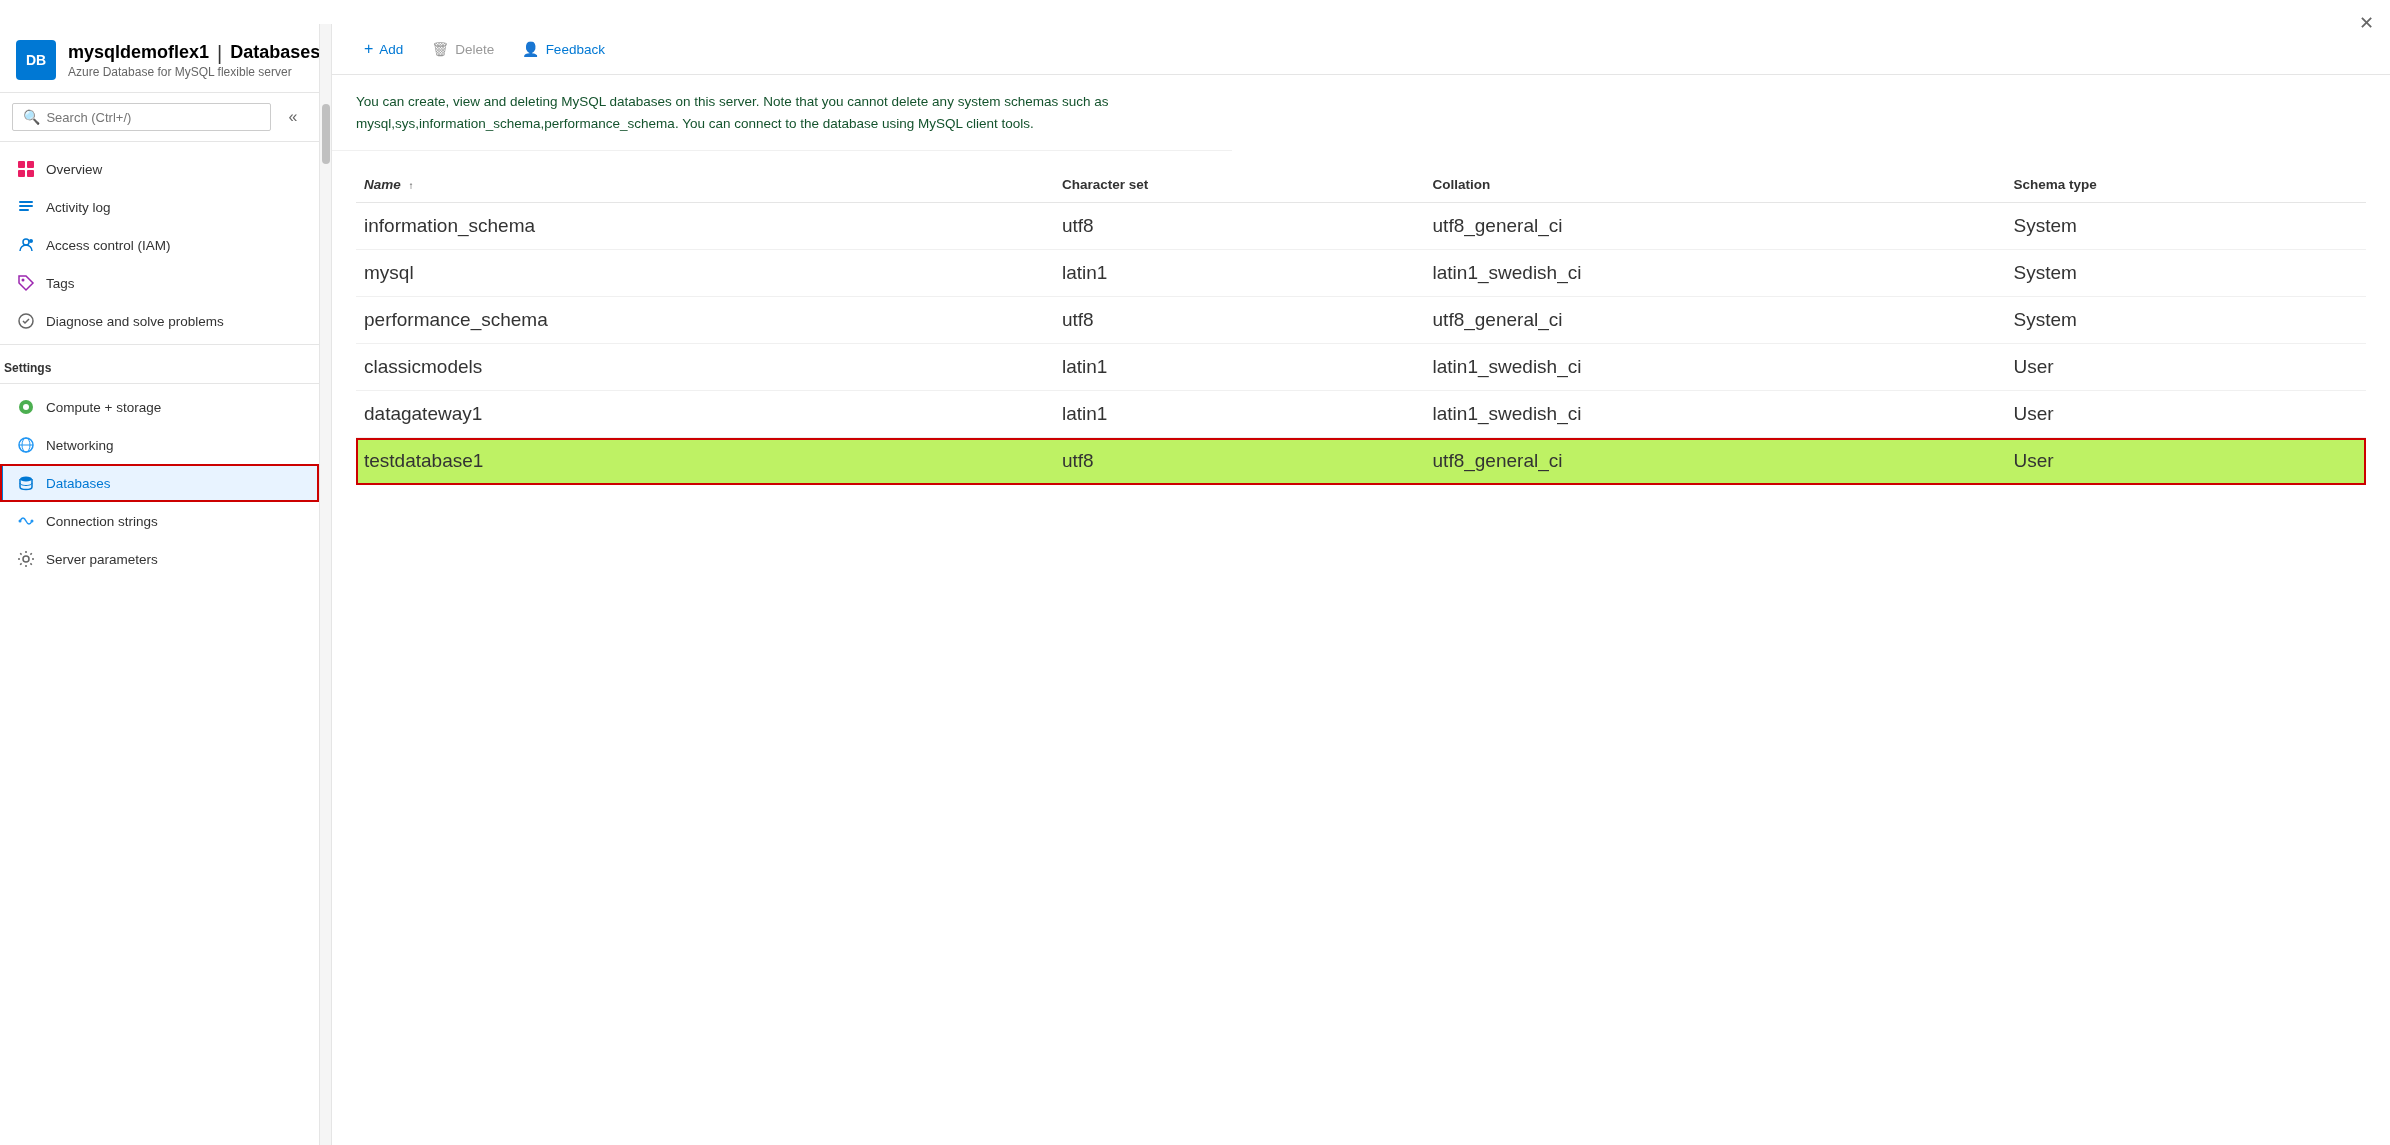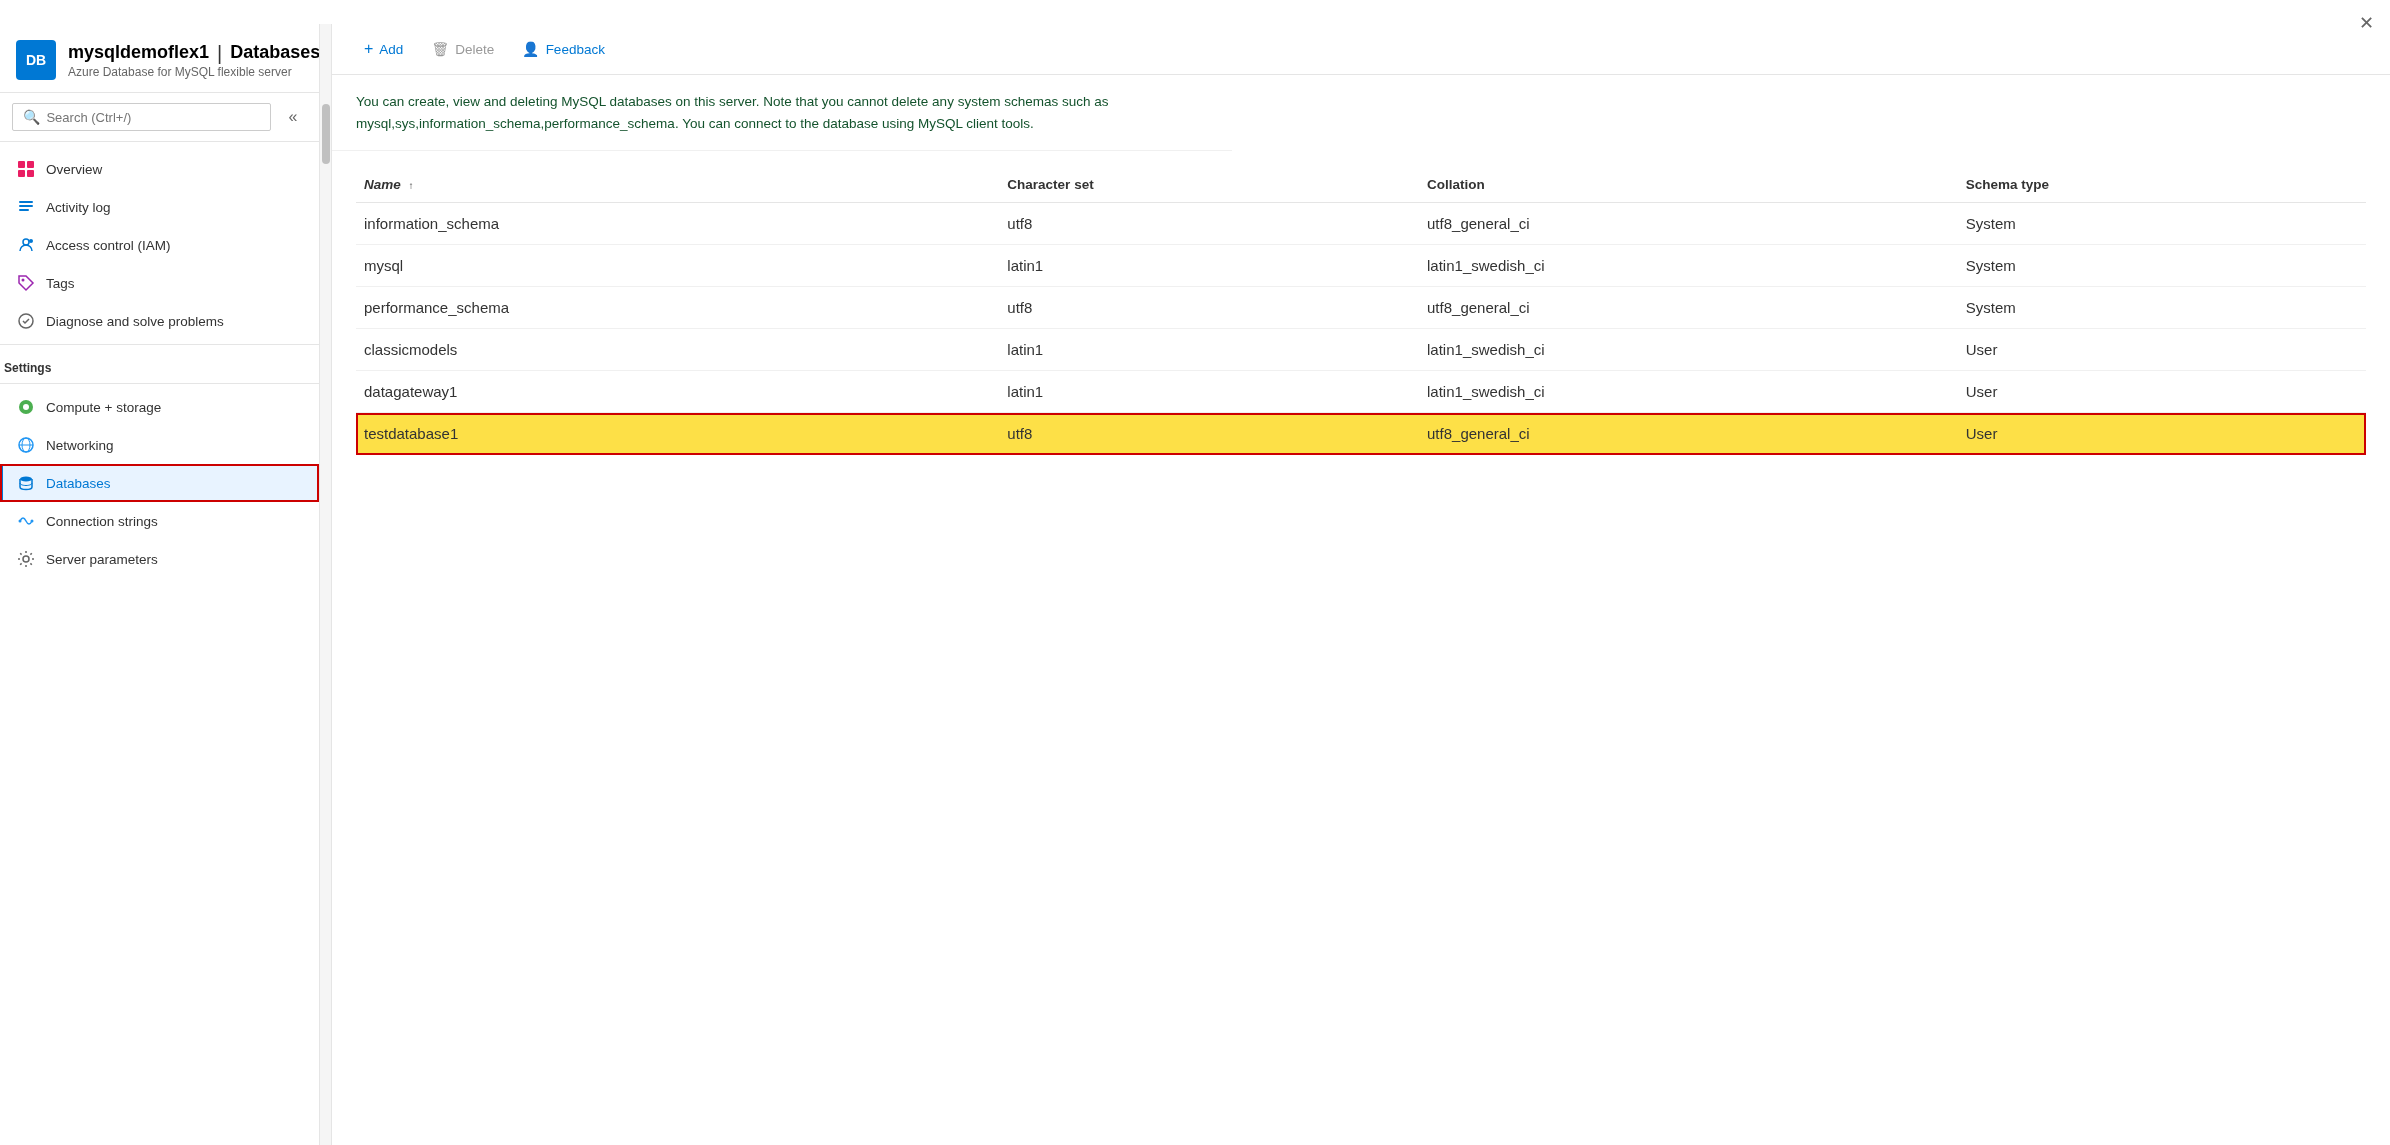--- a/index.html
+++ b/index.html
@@ -40,23 +40,23 @@
     .toolbar-btn { display: flex; align-items: center; gap: 6px; padding: 6px 12px; cursor: pointer; font-size: 13.5px; color: #0078d4; border: none; background: transparent; }
     .toolbar-btn.disabled { color: #999; cursor: default; }
 
     
     .description { padding: 16px 24px; font-size: 13.5px; color: #14532d; line-height: 1.6; border-bottom: 1px solid #f0f0f0; max-width: 900px; }
 
     
     .table-container { flex: 1; overflow-y: auto; padding: 16px 24px; }
     table { width: 100%; border-collapse: collapse; }
     th { font-weight: 600; font-size: 13.5px; padding: 10px 16px 10px 8px; text-align: left; border-bottom: 1px solid #e5e5e5; color: #333; }
-    td { padding: 12px 16px 12px 8px; font-size: 15px; color: #333; border-bottom: 1px solid #f0f0f0; }
+    td { padding: 12px 16px 12px 8px; font-size: 19px; color: #333; border-bottom: 1px solid #f0f0f0; }
     tr.highlighted-row { outline: 2px solid #cc0000; outline-offset: -2px; }
-    tr.highlighted-row td { background: #fde047; }
+    tr.highlighted-row td { background: #bef264; }
 
     .sort-icon { display: inline-block; margin-left: 4px; font-size: 10px; }
 
     
     .icon-overview { color: #e91e63; }
     .icon-activity { color: #0078d4; }
     .icon-access { color: #0078d4; }
     .icon-tags { color: #9c27b0; }
     .icon-diagnose { color: #666; }
     .icon-compute { color: #4caf50; }

